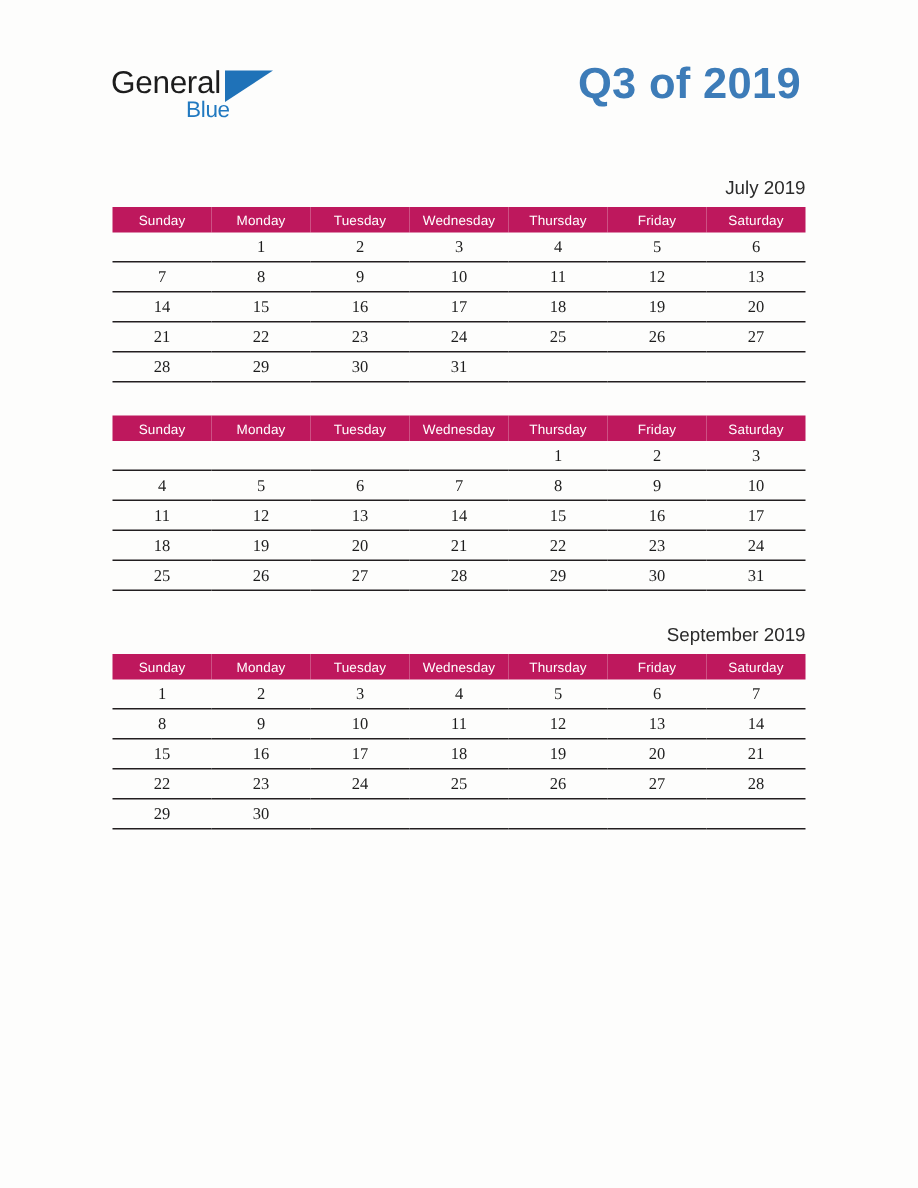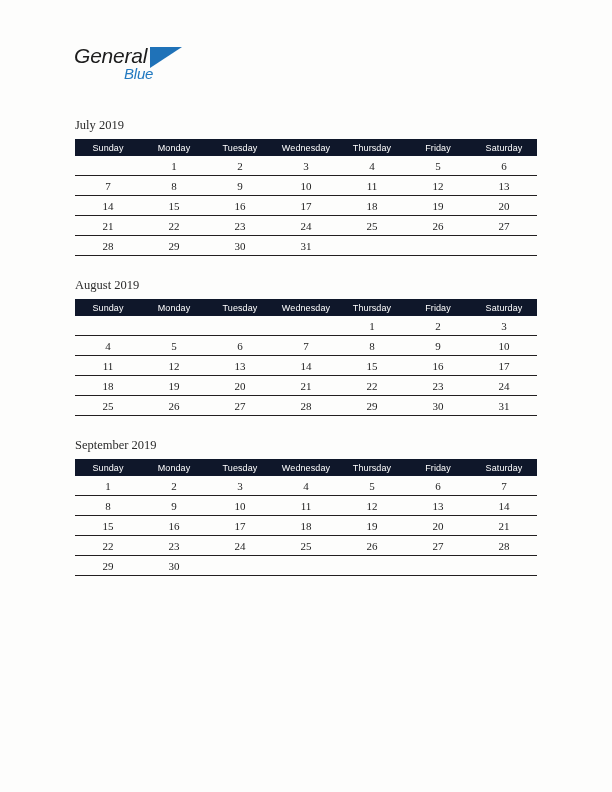--- a/index.html
+++ b/index.html
@@ -12,21 +12,20 @@
     background: #fdfdfc;
     font-family: "Liberation Sans", sans-serif;
     overflow: hidden;
     position: relative;
   }
 
   
   .page-header {
     position: relative;
     height: 118px;
-    font-style: italic;
   }
 
   .logo {
     position: absolute;
     left: 74px;
     top: 44px;
     width: 170px;
     height: 52px;
   }
   .logo-general {
@@ -87,33 +86,33 @@
     position: absolute;
     left: 0;
     top: 118px;
     width: 612px;
   }
   .month-block {
     width: 462px;
     margin: 0 auto 22px auto;
   }
   .month-title {
-    text-align: left;
+    text-align: right;
     font-size: 12.5px;
     color: #2b2b2b;
     padding-bottom: 6px;
-    font-family: Liberation Serif, serif;
+    font-family: Liberation Sans, sans-serif;
   }
   table.cal {
     width: 462px;
     border-collapse: collapse;
     table-layout: fixed;
   }
   table.cal th {
-    background: #0f172a;
+    background: #be185d;
     color: #ffffff;
     font-size: 9px;
     font-weight: normal;
     height: 15px;
     text-align: center;
     font-family: "Liberation Sans", sans-serif;
     letter-spacing: 0.1px;
   }
   table.cal td {
     height: 17px;
@@ -132,20 +131,21 @@
 
 <div class="page-header">
 
   <div class="logo">
     <span class="logo-general">General</span>
     <span class="logo-triangle"></span>
     <span class="logo-blue">Blue</span>
   </div>
 
   <div class="title-block">
+    <div class="quarter-title">Q3 of 2019</div>
   </div>
 
 </div>
 
 <div class="months">
     <div class="month-block">
       <div class="month-title">July 2019</div>
       <table class="cal">
         <thead>
           <tr>
@@ -201,21 +201,20 @@
             <td>30</td>
             <td>31</td>
             <td></td>
             <td></td>
             <td></td>
           </tr>
         </tbody>
       </table>
     </div>
     <div class="month-block">
-      <div class="month-title">August 2019</div>
       <table class="cal">
         <thead>
           <tr>
             <th>Sunday</th>
             <th>Monday</th>
             <th>Tuesday</th>
             <th>Wednesday</th>
             <th>Thursday</th>
             <th>Friday</th>
             <th>Saturday</th>

